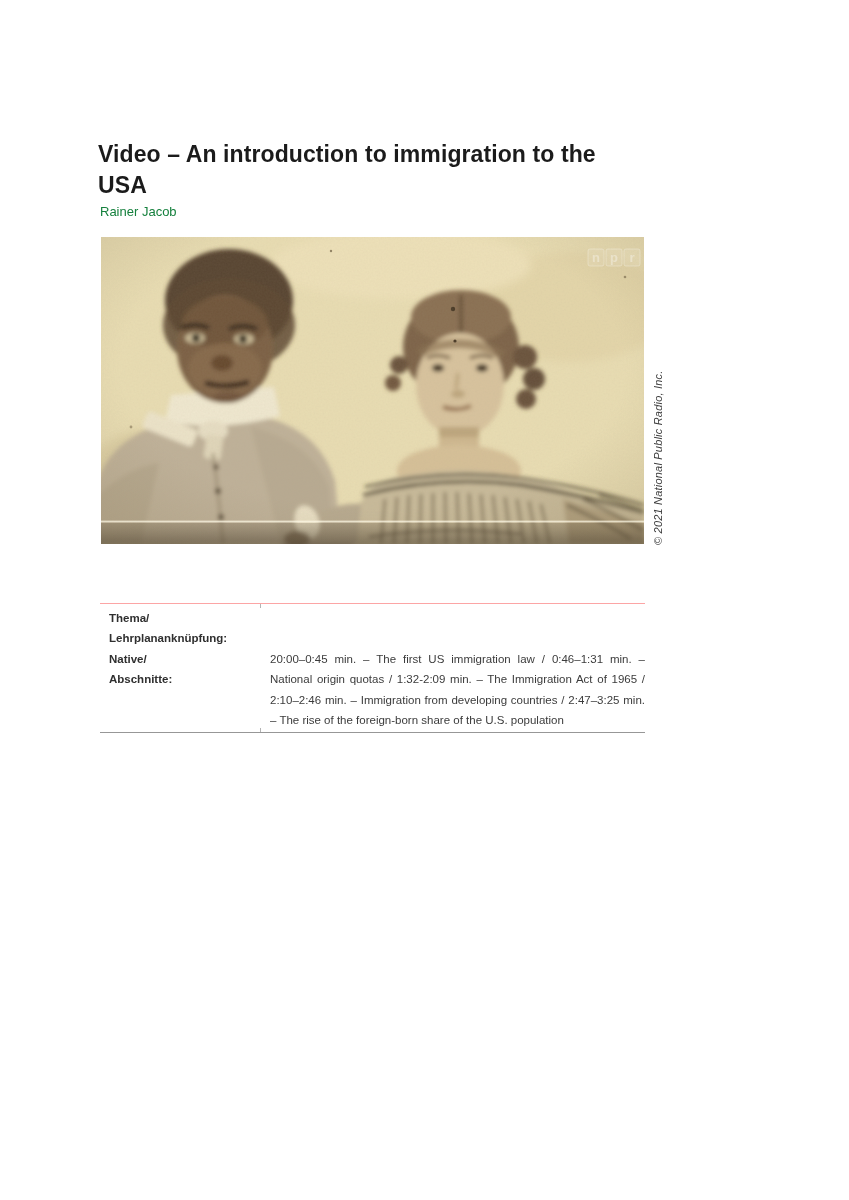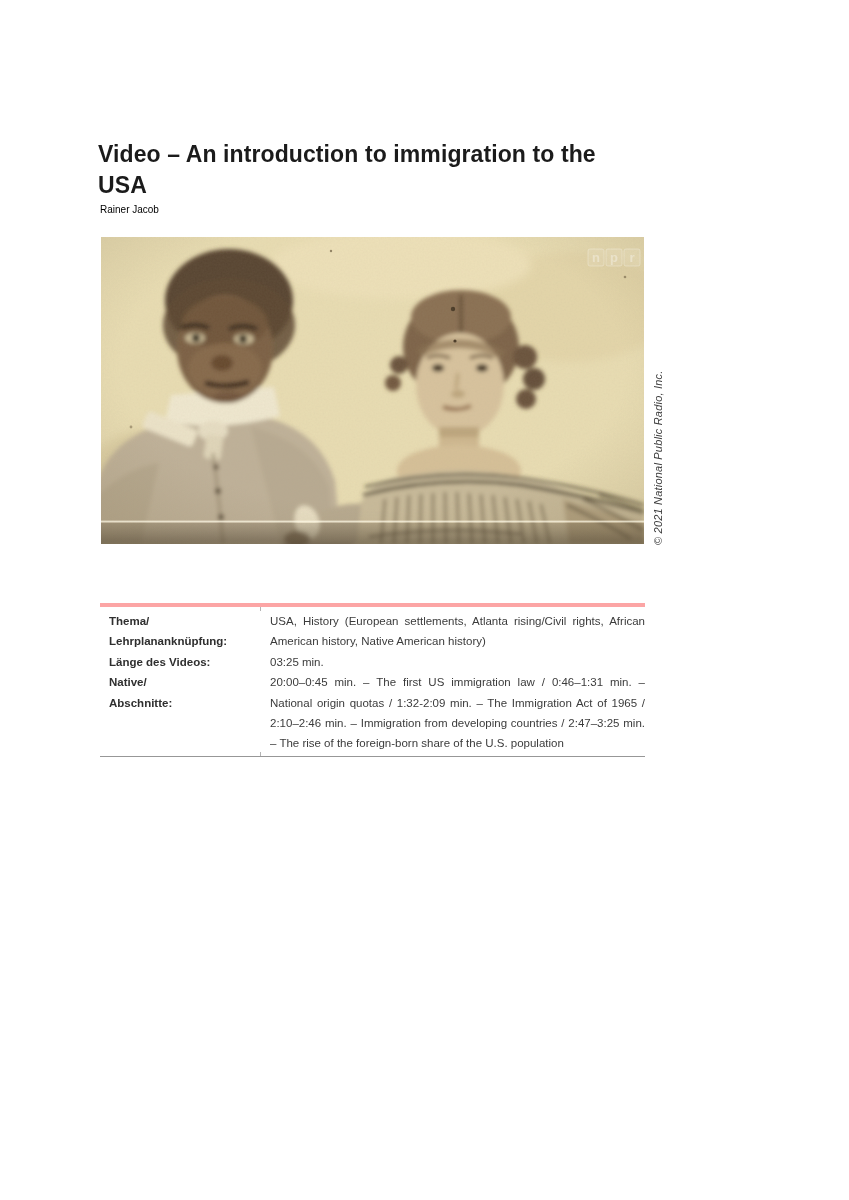--- a/index.html
+++ b/index.html
@@ -20,22 +20,22 @@
     font-size: 23px;
     font-weight: 700;
     line-height: 31px;
     color: #1b1b1b;
     letter-spacing: 0.1px;
   }
   .author {
     position: absolute;
     left: 100px;
     top: 204px;
-    font-size: 10px;
-    color: #000000;
+    font-size: 13px;
+    color: #15803d;
   }
   .photo {
     position: absolute;
     left: 101px;
     top: 237px;
     width: 543px;
     height: 307px;
     margin: 0;
   }
   .photo svg { display: block; }
@@ -50,21 +50,21 @@
     font-style: italic;
     color: #3d3d3d;
     letter-spacing: 0.2px;
   }
   .info-table {
     position: absolute;
     left: 100px;
     top: 603px;
     width: 545px;
     box-sizing: border-box;
-    border-top: 4px solid #fca5a5;
+    border-top: 1px solid #fca5a5;
     border-bottom: 1px solid #979797;
     padding: 4px 0 2px 0;
     font-size: 11.5px;
     line-height: 20.4px;
     color: #3b3b3b;
   }
   .col-tick-top, .col-tick-bottom {
     position: absolute;
     left: 160px;
     width: 1px;
@@ -236,29 +236,22 @@
 
   <div class="info-table">
     <div class="col-tick-top"></div>
     <div class="col-tick-bottom"></div>
 
     <div class="trow">
       <div class="tlabel">
         <div>Thema/</div>
         <div>Lehrplananknüpfung:</div>
       </div>
-      <div class="tvalue">USA, History (European settlements, Atlanta rising/Civil rights, African American history, Native American history)</div>
     </div>
 
-    <div class="trow">
-      <div class="tlabel">
-        <div>Länge des Videos:</div>
-      </div>
-      <div class="tvalue">03:25 min.</div>
-    </div>
 
     <div class="trow">
       <div class="tlabel">
         <div>Native/</div>
         <div>Abschnitte:</div>
       </div>
       <div class="tvalue">20:00–0:45 min. – The first US immigration law / 0:46–1:31 min. – National origin quotas / 1:32-2:09 min. – The Immigration Act of 1965 / 2:10–2:46 min. – Immigration from developing countries / 2:47–3:25 min. – The rise of the foreign-born share of the U.S. population</div>
     </div>
   </div>
 

